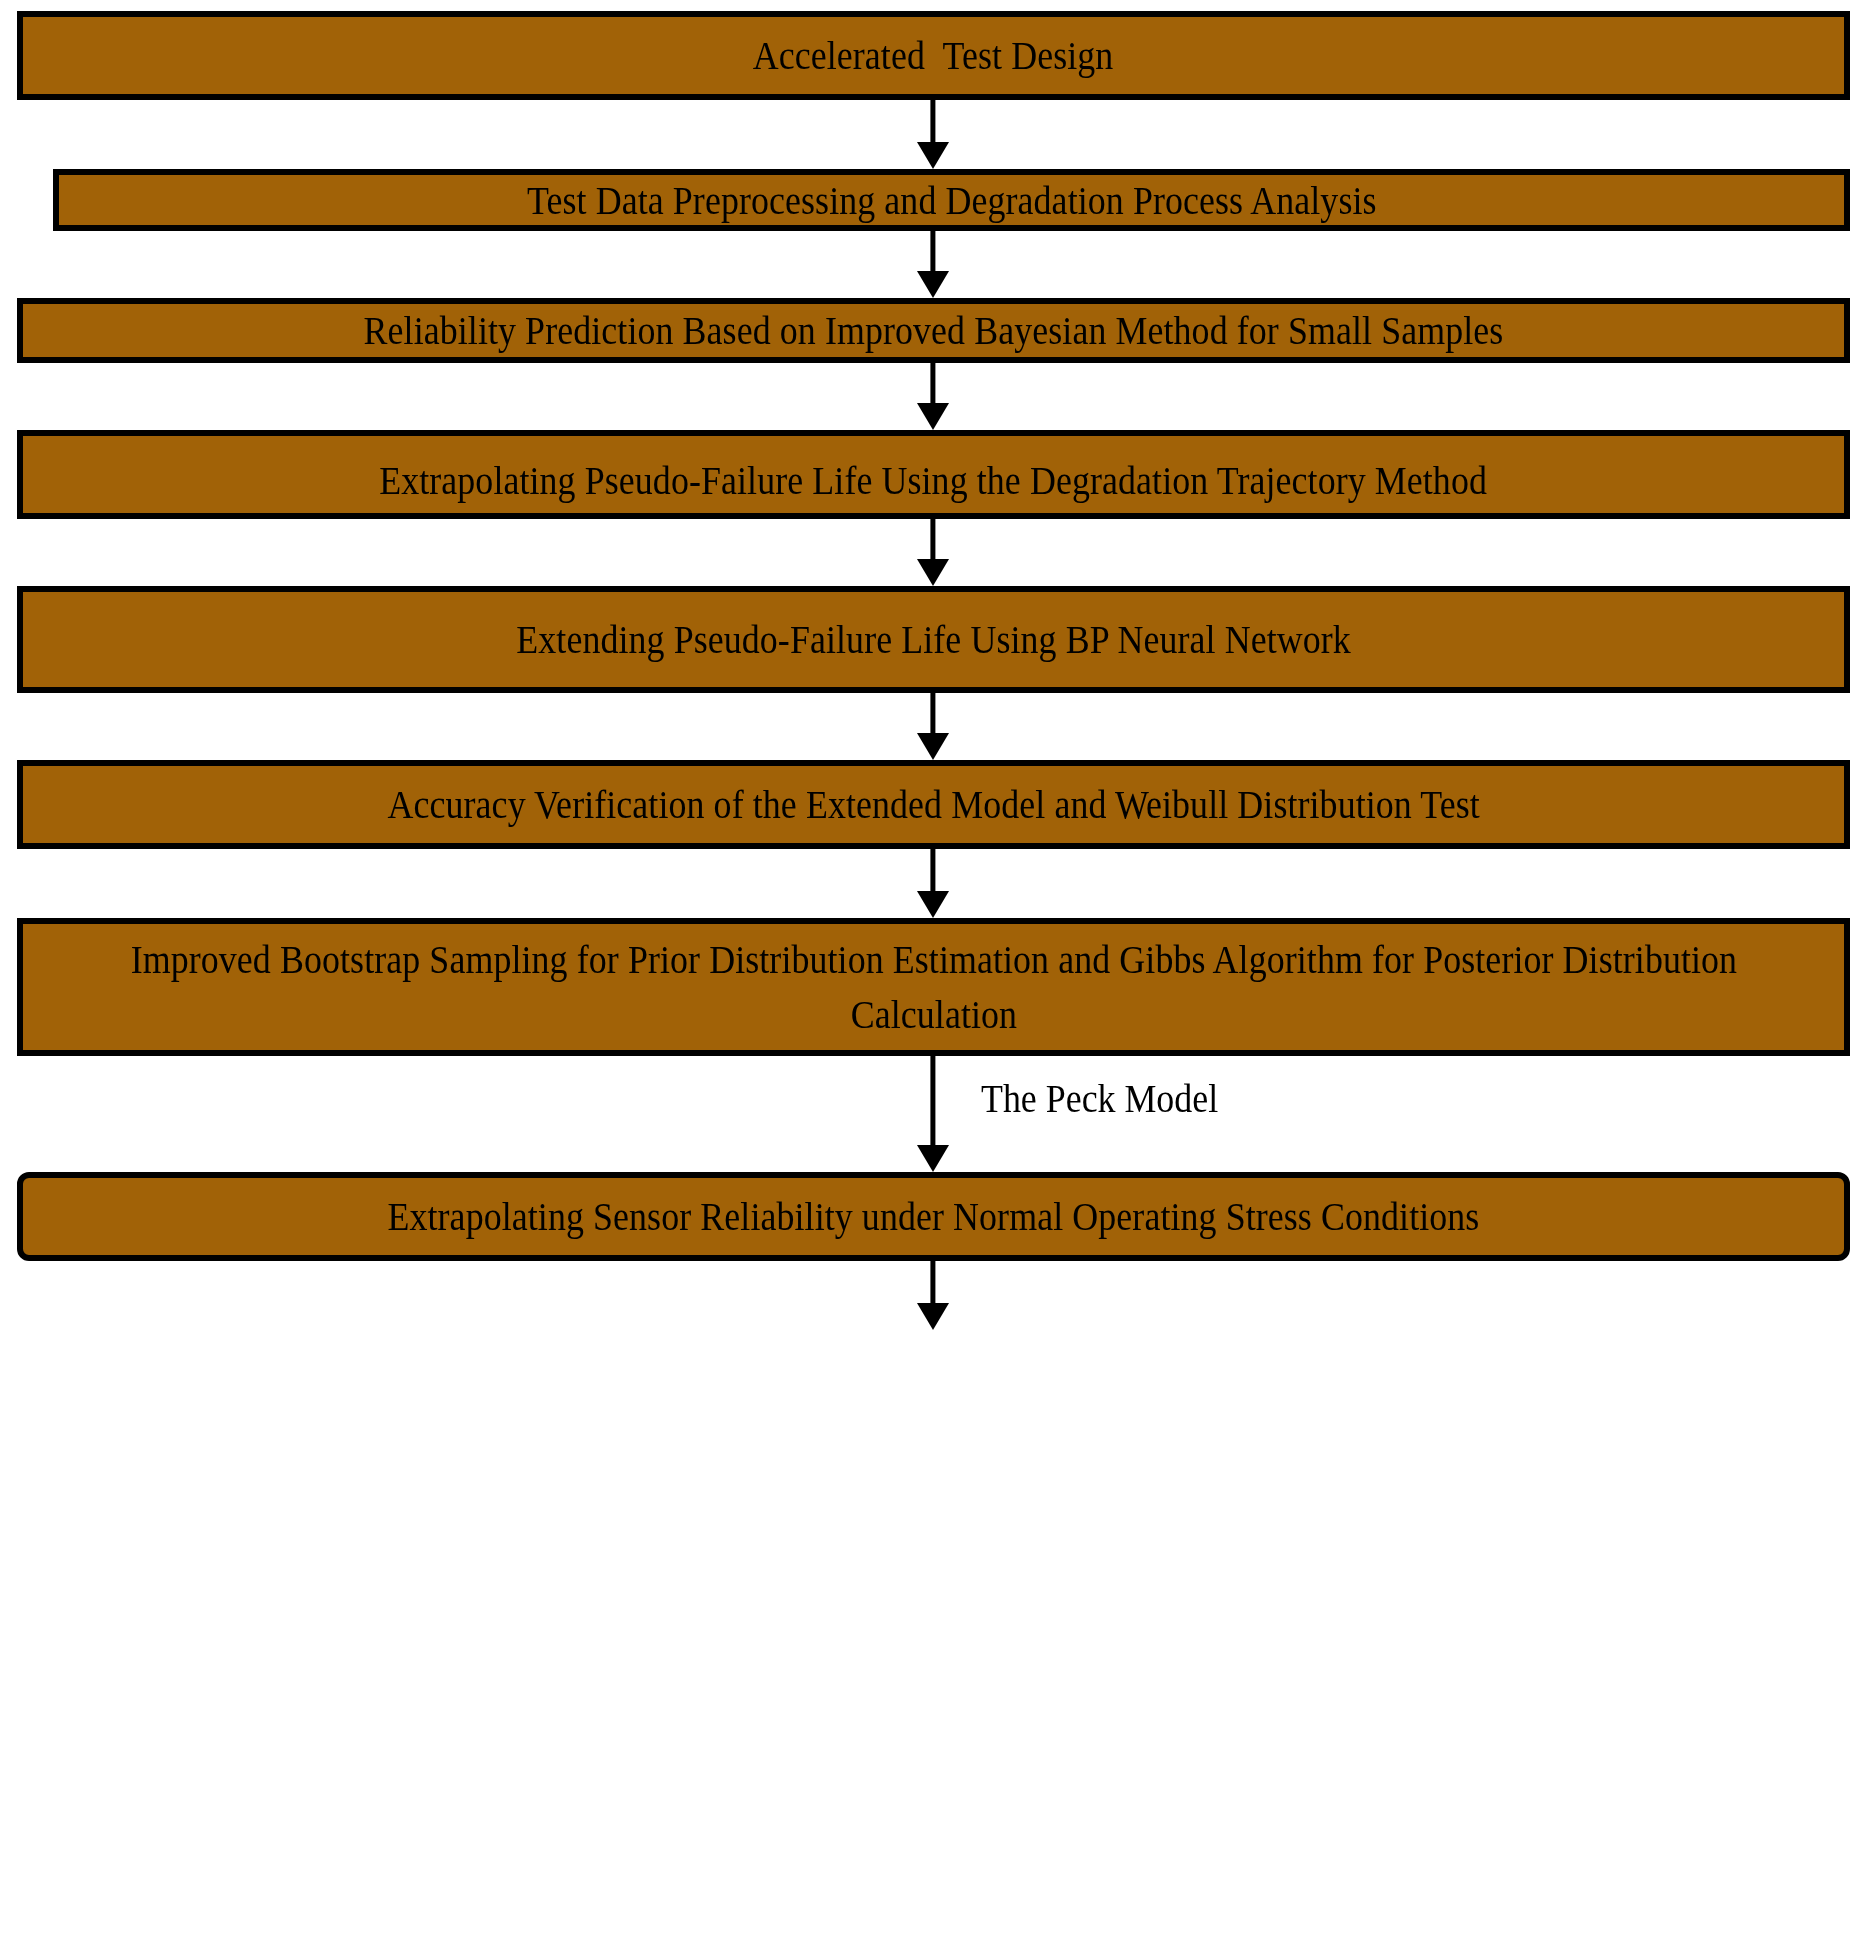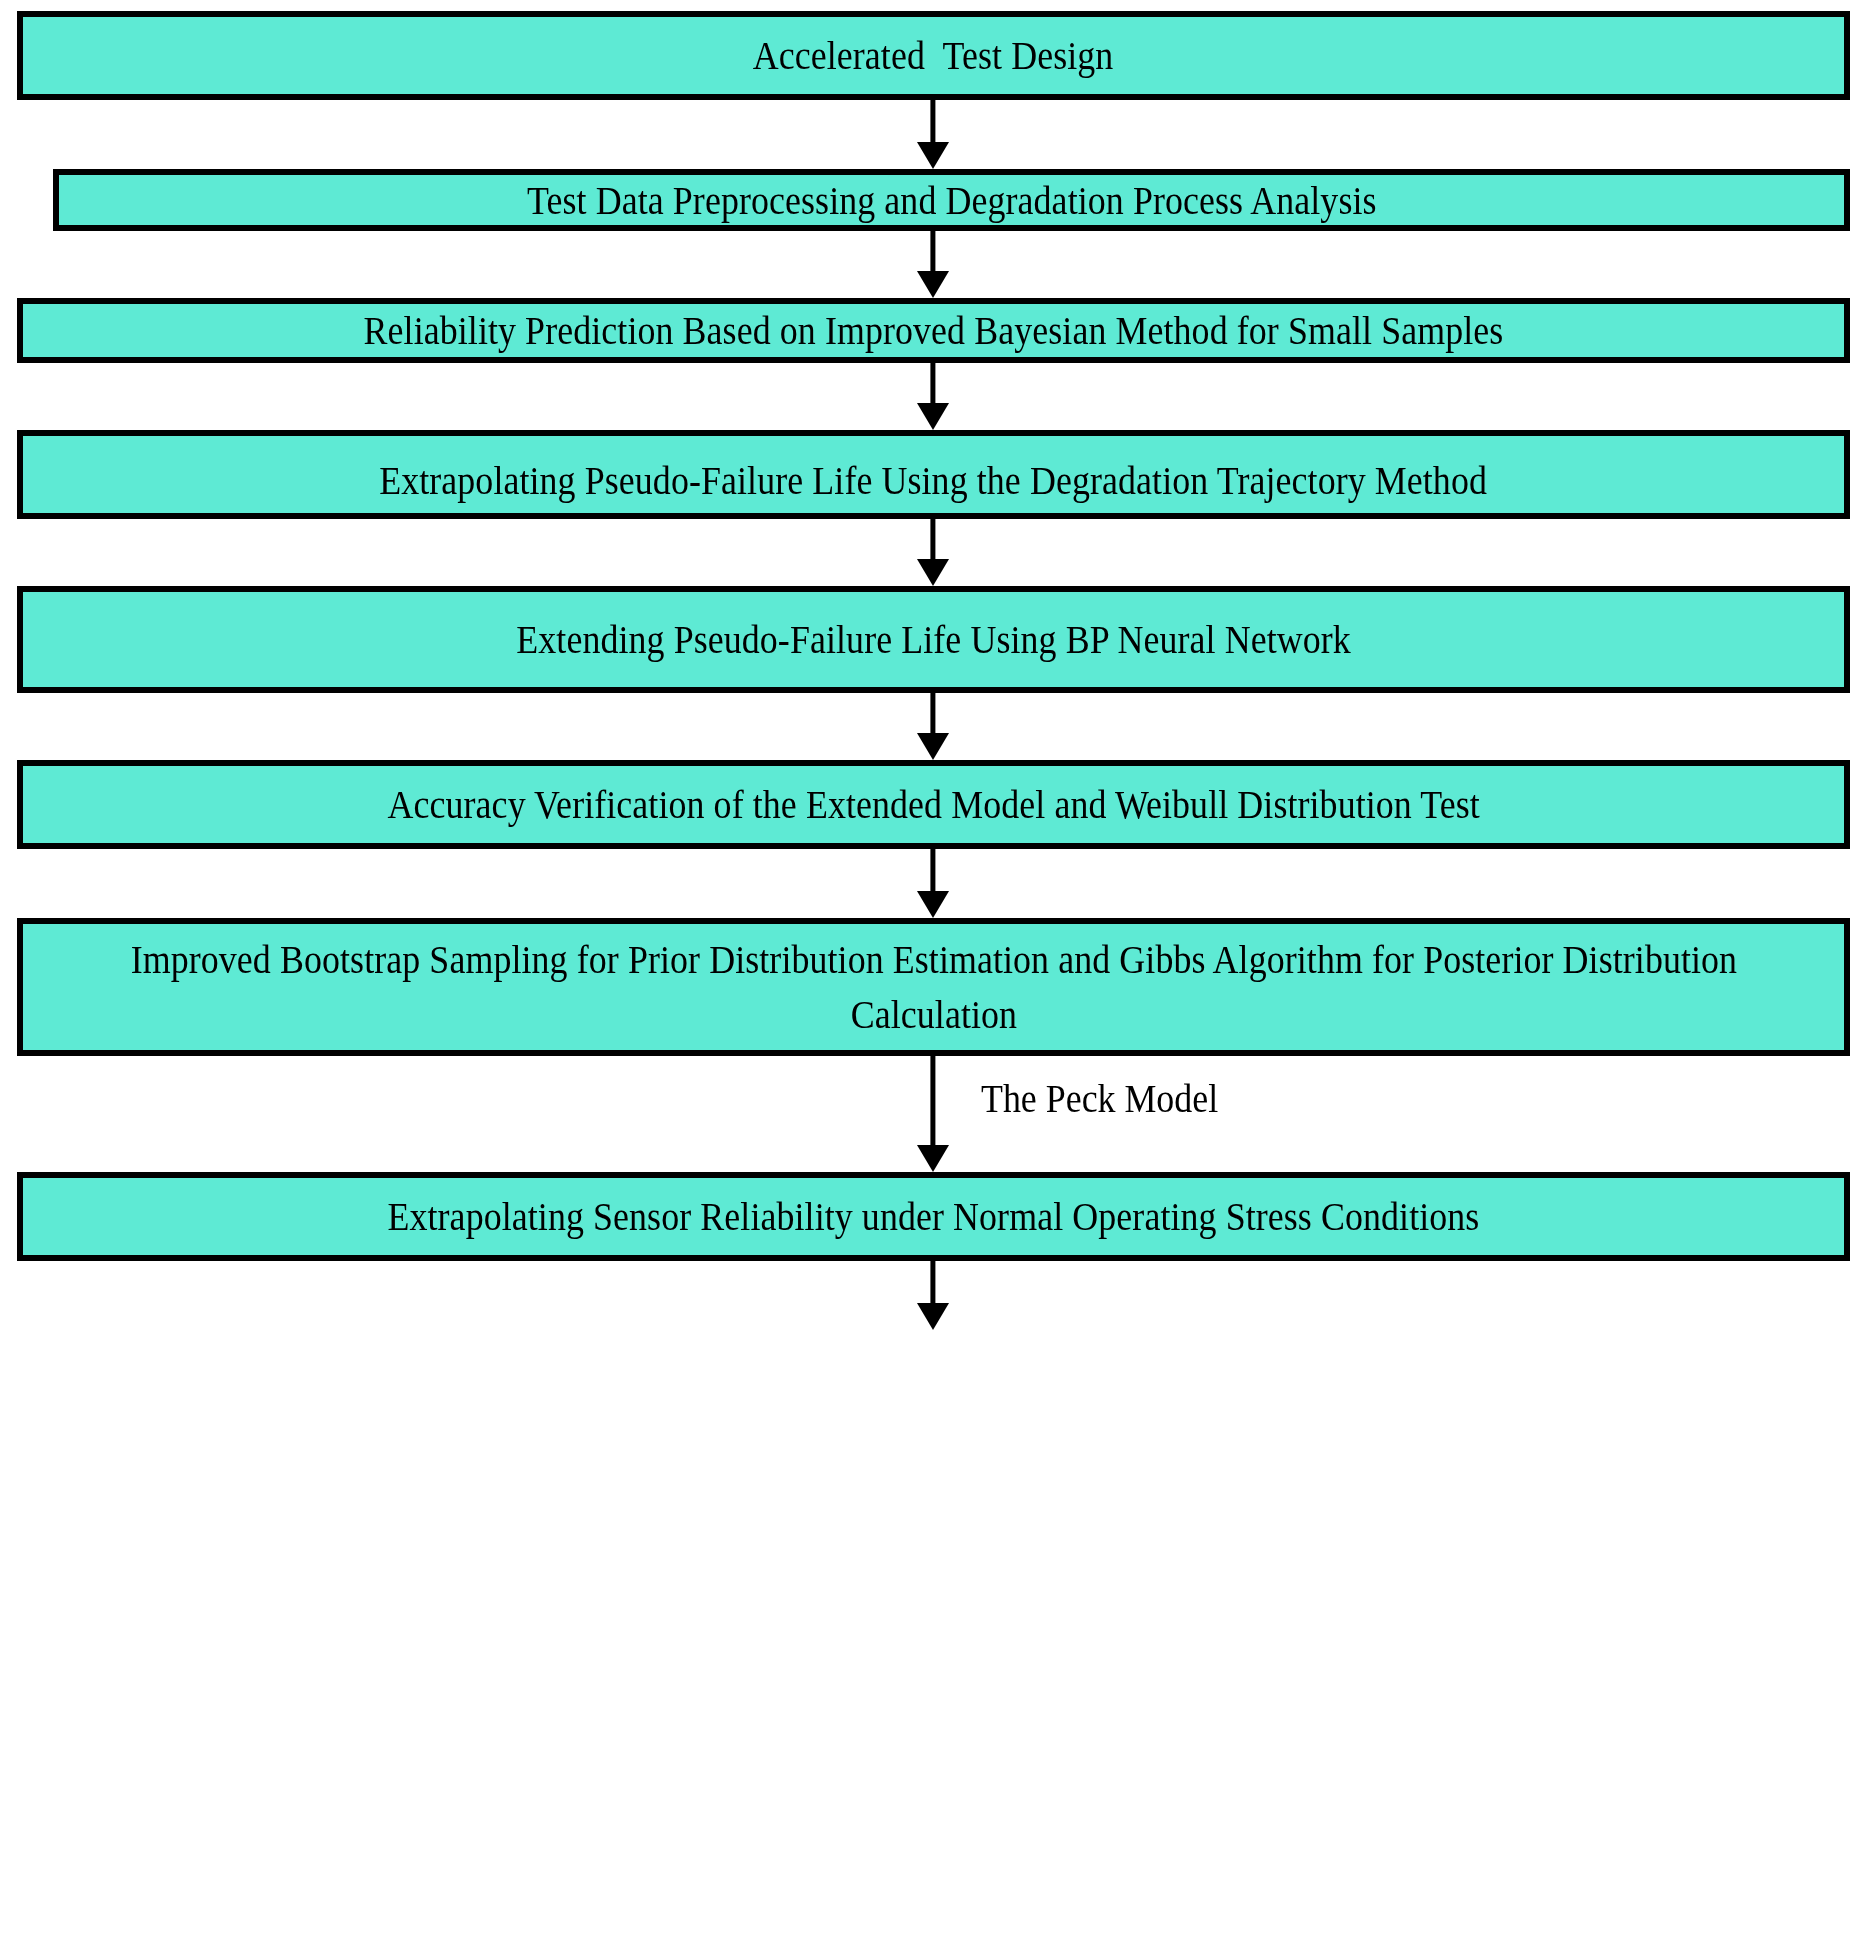--- a/index.html
+++ b/index.html
@@ -23,21 +23,21 @@
     left: 17px;
     top: 11.2px;
     width: 1833px;
     display: flex;
     flex-direction: column;
     align-items: stretch;
   }
   .node {
     box-sizing: border-box;
     border: 6px solid #000000;
-    background: #5eead4;
+    background: #a16207;
     display: flex;
     align-items: center;
     justify-content: center;
     text-align: center;
     padding: 5.2px 20.6px;
     font-family: Liberation Serif, serif;
   }
   .node-text {
     font-size: 39px;
     line-height: 1.42;
@@ -47,21 +47,21 @@
     white-space: pre-wrap;
   }
   
   .h1 { height: 89px; }
   .h2 { height: 62px; margin-left: 36px; }
   .h3 { height: 65px; }
   .h4 { height: 89px; align-items: flex-end; }
   .h5 { height: 107px; }
   .h6 { height: 89px; }
   .h7 { height: 138px; }
-  .h8 { height: 89px; }
+  .h8 { height: 89px; border-radius: 12px; }
   .h9 { height: 215px; }
 
   .connector {
     position: relative;
     align-self: center;
     width: 1833px;
     display: flex;
     justify-content: center;
   }
   .c-gap1 { height: 69px; }

